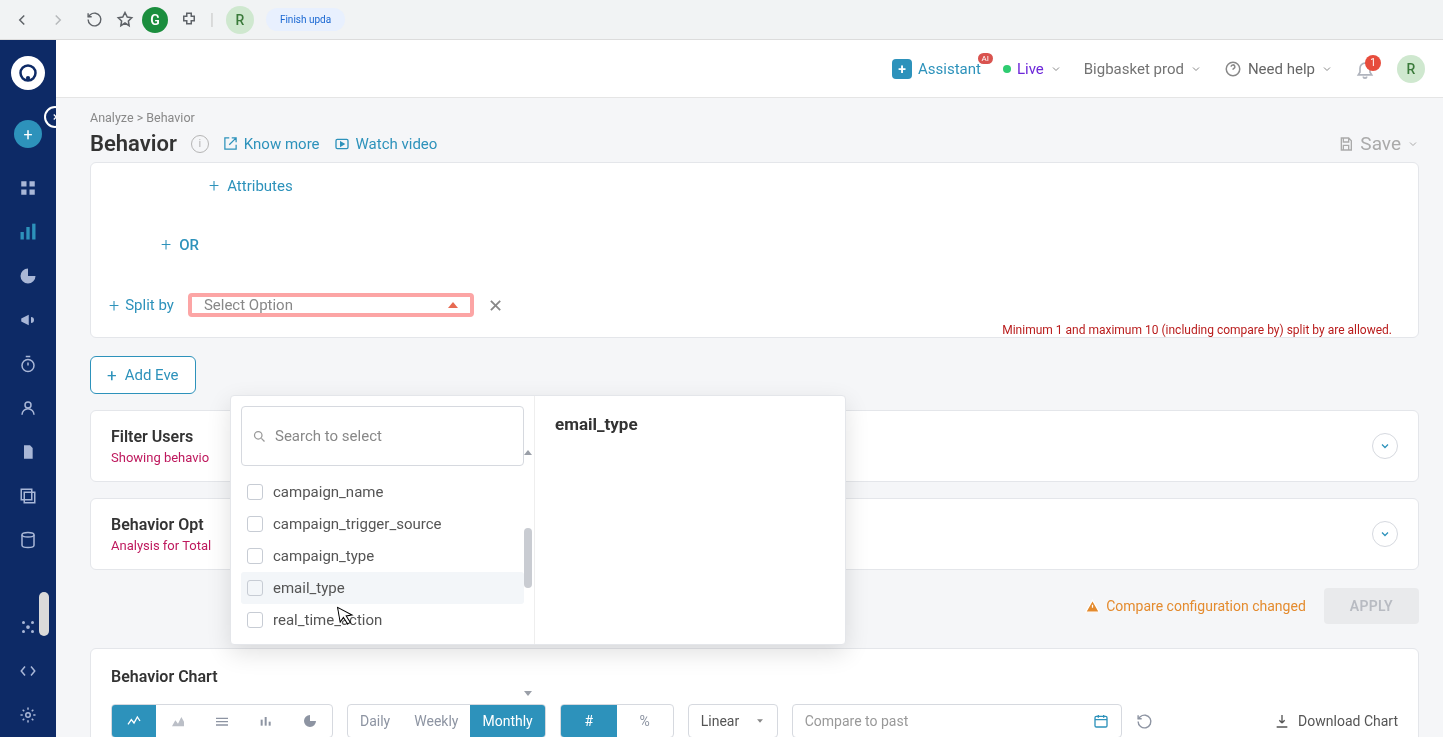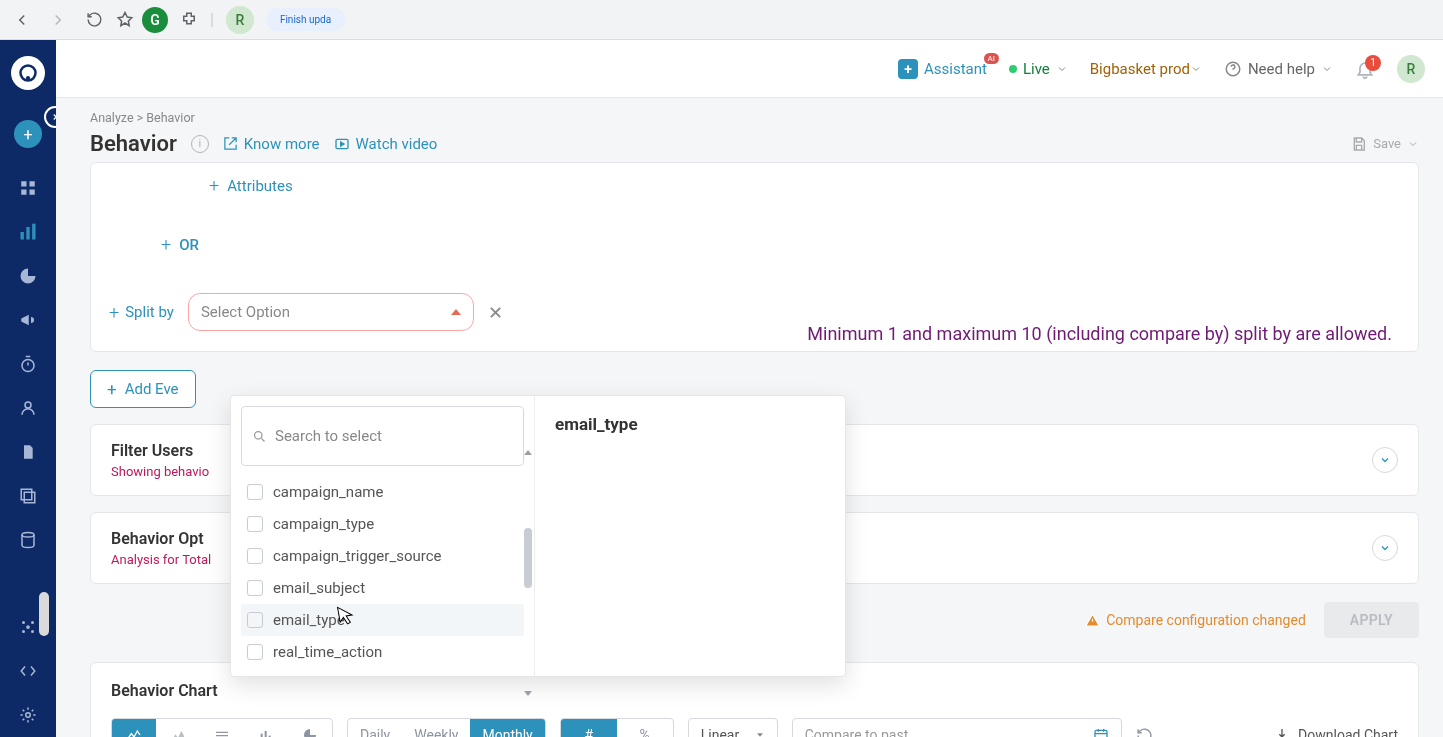--- a/index.html
+++ b/index.html
@@ -12,23 +12,23 @@
   .url-text { color:#3c4043; }
   .browser-right { display:flex; align-items:center; gap:12px; }
   .ext-badge { width:26px; height:26px; border-radius:50%; background:#1b8e3e; color:#fff; display:flex; align-items:center; justify-content:center; font-size:14px; font-weight:600;}
   .finish-btn { background:#e8f0fe; color:#1967d2; padding:6px 14px; border-radius:16px; font-size:10px; }
 
   
   .app-header { position:absolute; left:56px; right:0; top:40px; height:58px; background:#fff; border-bottom:1px solid #e5e5e5; display:flex; align-items:center; justify-content:flex-end; padding:0 18px; gap:22px; }
   .assistant-btn { display:flex; align-items:center; gap:6px; color:#2d92bb; font-size:15px; position:relative; }
   .assistant-icon { width:20px; height:20px; background:#2d92bb; border-radius:4px; color:#fff; display:flex; align-items:center; justify-content:center; font-size:14px; font-weight:bold;}
   .ai-badge { position:absolute; top:-6px; right:-12px; background:#d9534f; color:#fff; font-size:8px; padding:1px 4px; border-radius:6px;}
-  .live-pill { display:flex; align-items:center; gap:6px; color:#15803d; font-size:15px;}
+  .live-pill { display:flex; align-items:center; gap:6px; color:#6d28d9; font-size:15px;}
   .dot-green { width:8px; height:8px; border-radius:50%; background:#2ecc71;}
-  .org-switch { color:#a16207; font-size:15px; display:flex; align-items:center; }
+  .org-switch { color:#737373; font-size:15px; display:flex; align-items:center; gap:6px;}
   .need-help { color:#666; font-size:15px; display:flex; align-items:center; gap:6px;}
   .bell-wrap { position:relative; color:#888; }
   .notif-badge { position:absolute; top:-4px; right:-6px; background:#e74c3c; color:#fff; font-size:10px; border-radius:50%; width:16px; height:16px; display:flex; align-items:center; justify-content:center;}
   .avatar { width:28px; height:28px; border-radius:50%; background:#cfe8cf; color:#3a7a3a; display:flex; align-items:center; justify-content:center; font-size:14px; font-weight:500;}
 
   
   .sidebar { position:absolute; left:0; top:40px; bottom:0; width:56px; background:#0d2a66; display:flex; flex-direction:column; align-items:center; padding-top:8px; gap:0; }
   .logo-circle { width:34px; height:34px; border-radius:50%; background:#fff; margin:8px 0 18px; display:flex; align-items:center; justify-content:center; color:#0d2a66; font-weight:bold;}
   .collapse-handle { position:absolute; left:44px; top:66px; width:22px; height:22px; background:#0d2a66; border-radius:50%; color:#fff; display:flex; align-items:center; justify-content:center; font-size:12px; border:2px solid #fff;}
   .side-icon { width:56px; height:44px; display:flex; align-items:center; justify-content:center; color:#a9b7d7; position:relative; }
@@ -40,31 +40,31 @@
   
   .main { position:absolute; left:56px; right:0; top:98px; bottom:0; overflow:hidden; background:#f5f6f8; }
   .content { padding: 12px 24px 0 34px; }
   .breadcrumb { font-size:12.5px; color:#888; margin-bottom:6px;}
   .breadcrumb a { color:#888; text-decoration:none;}
   .page-head-row { display:flex; align-items:center; justify-content:space-between; margin-bottom:4px;}
   .page-title-wrap { display:flex; align-items:center; gap:14px;}
   .page-title { font-size:22px; font-weight:600; color:#333;}
   .info-circ { width:18px; height:18px; border:1.5px solid #b5b5b5; border-radius:50%; color:#b5b5b5; display:flex; align-items:center; justify-content:center; font-size:11px;}
   .blue-link { color:#2d92bb; font-size:15px; display:flex; align-items:center; gap:6px;}
-  .save-btn { color:#aaa; font-size:13px; display:flex; align-items:center; gap:6px;}
+  .save-btn { color:#aaa; font-size:19px; display:flex; align-items:center; gap:6px;}
 
   .builder-panel { background:#fff; border:1px solid #e4e6ea; border-radius:6px; padding:10px 18px 20px; margin-top:6px; position:relative;}
   .attr-link { color:#2d92bb; font-size:15px; display:flex; align-items:center; gap:8px; margin-left: 100px; margin-top:2px;}
   .or-link { color:#2d92bb; font-size:15px; display:flex; align-items:center; gap:8px; margin-left: 52px; margin-top:38px; font-weight:500;}
   .splitby-row { display:flex; align-items:center; gap:14px; margin-left:0; margin-top:38px;}
   .splitby-label { color:#2d92bb; font-size:15px; display:flex; align-items:center; gap:6px;}
-  .select-box { width:286px; height:38px; border:1px solid #fca5a5; border-radius:12px; background:#fff; display:flex; align-items:center; justify-content:space-between; padding:0 12px; color:#888; font-size:15px;}
+  .select-box { width:286px; height:24px; border:4px solid #fca5a5; border-radius:4px; background:#fff; display:flex; align-items:center; justify-content:space-between; padding:0 12px; color:#888; font-size:15px;}
   .caret-up { width:0; height:0; border-left:5px solid transparent; border-right:5px solid transparent; border-bottom:6px solid #e76a52;}
   .x-clear { color:#888; font-size:18px;}
-  .warn-text { color:#701a75; font-size:18px; position:absolute; right:26px; top:160px; }
+  .warn-text { color:#b91c1c; font-size:12px; position:absolute; right:26px; top:160px; }
 
   .add-event-btn { display:inline-flex; align-items:center; gap:8px; color:#2d92bb; border:1px solid #2d92bb; background:#fff; border-radius:6px; padding:8px 16px; font-size:15px; margin-top:18px;}
 
   .section-card { background:#fff; border:1px solid #e4e6ea; border-radius:6px; padding:16px 20px; margin-top:16px; display:flex; align-items:center; justify-content:space-between;}
   .section-title { font-size:16px; font-weight:600; color:#333;}
   .section-sub { font-size:13px; color:#be185d; margin-top:4px;}
   .chev-circle { width:26px; height:26px; border:1px solid #d6d9df; border-radius:50%; display:flex; align-items:center; justify-content:center; color:#2d92bb;}
 
   .config-banner { display:flex; align-items:center; justify-content:flex-end; gap:18px; margin-top:14px; padding: 4px 0;}
   .warn-orange { color:#e48b2e; font-size:14px; display:flex; align-items:center; gap:6px;}
@@ -452,29 +452,25 @@
         </svg>
       <span>Search to select</span>
     </div>
     <div class="pop-list">
       <div class="opt">
           <span class="chk"></span>
           <span>campaign_name</span>
         </div>
       <div class="opt">
           <span class="chk"></span>
-          <span>campaign_type</span>
+          <span>campaign_trigger_source</span>
         </div>
       <div class="opt">
           <span class="chk"></span>
-          <span>campaign_trigger_source</span>
-        </div>
-      <div class="opt">
-          <span class="chk"></span>
-          <span>email_subject</span>
+          <span>campaign_type</span>
         </div>
       <div class="opt hover">
           <span class="chk"></span>
           <span>email_type</span>
         </div>
       <div class="opt">
           <span class="chk"></span>
           <span>real_time_action</span>
         </div>
     </div>

